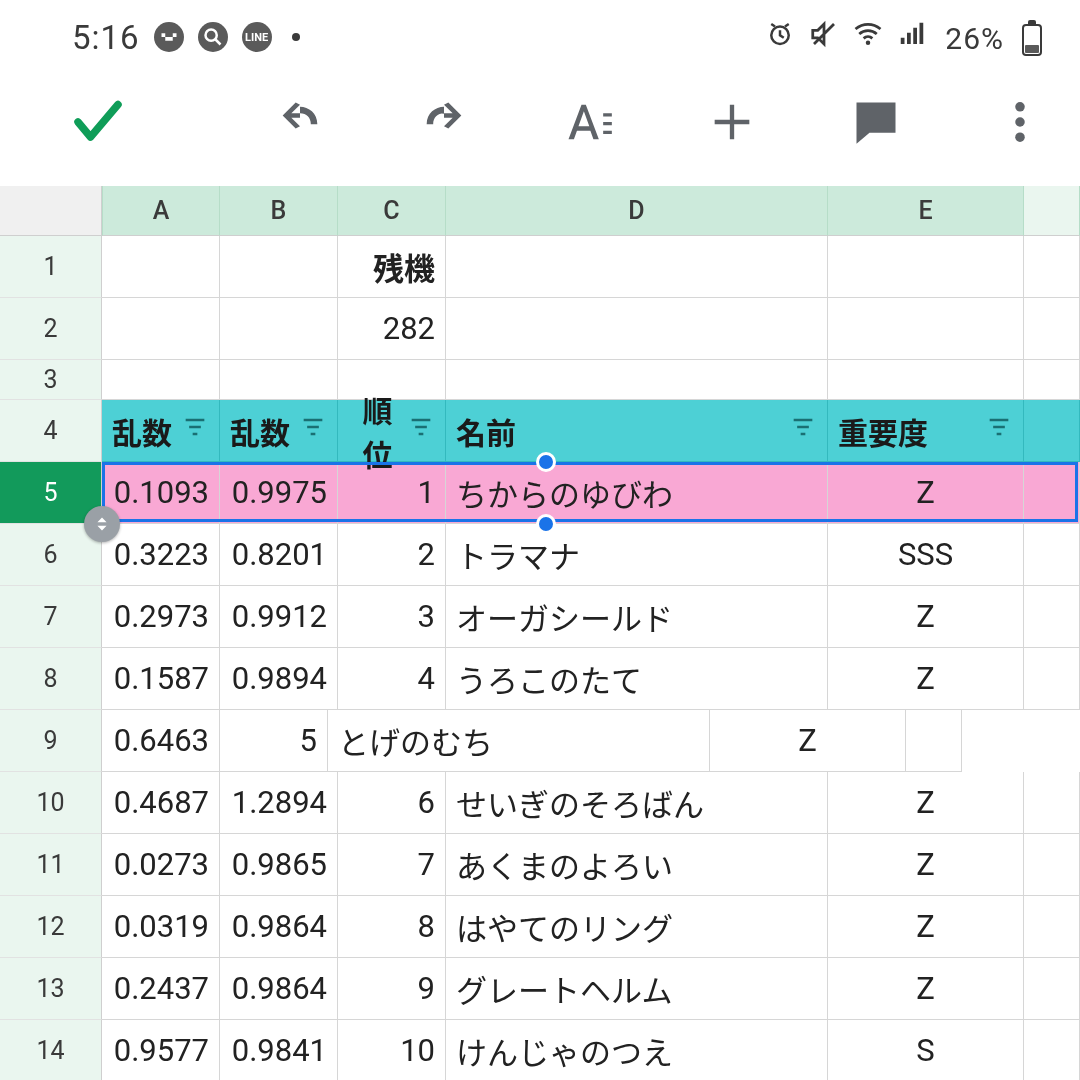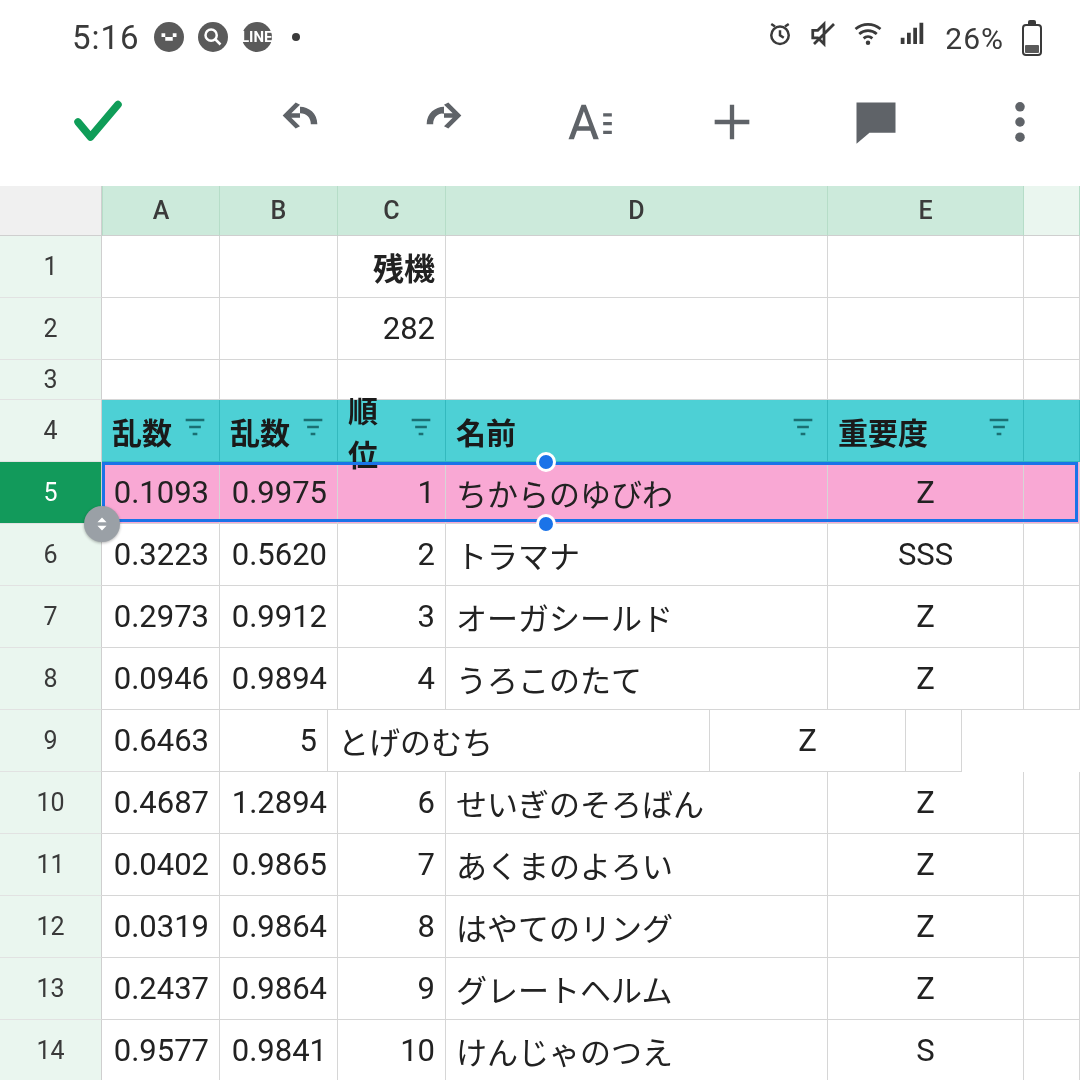--- a/index.html
+++ b/index.html
@@ -75,21 +75,21 @@
       <svg viewBox="0 0 24 24">
           <path d="M6 9h3v3H6zM15 9h3v3h-3zM9 12h6v3H9z" fill="#fff"></path>
         </svg>
     </span>
     <span class="round-icon">
       <svg viewBox="0 0 24 24">
           <circle cx="10.5" cy="10.5" r="4.5" fill="none" stroke="#fff" stroke-width="2"></circle>
           <path d="M14 14l4 4" stroke="#fff" stroke-width="2"></path>
         </svg>
     </span>
-    <span class="round-icon" style="font-size:15px;font-weight:700;">LINE</span>
+    <span class="round-icon" style="font-size:11px;font-weight:700;">LINE</span>
     <span class="dot"></span>
   </div>
   <div class="status-right">
     <span>
       <svg viewBox="0 0 24 24">
           <circle cx="12" cy="13" r="7" fill="none" stroke="#3a3a3a" stroke-width="2"></circle>
           <path d="M12 9v4l3 2M5 4l3 2M19 4l-3 2" stroke="#3a3a3a" stroke-width="2" fill="none"></path>
         </svg>
     </span>
     <span>
@@ -213,57 +213,57 @@
         <div class="cell col-w-E" style="width: 196px; height: 40px;"></div>
         <div class="cell col-w-F" style="width: 56px; height: 40px;"></div>
       </div>
       <div class="grow">
         <div class="hdrcell col-w-A" style="width: 118px; height: 62px;">乱数<span class="fil"><svg viewBox="0 0 24 24" class="fil">
               <path d="M4 5h16v2H4zM7 11h10v2H7zM10 17h4v2h-4z"></path>
             </svg></span></div>
         <div class="hdrcell col-w-B" style="width: 118px; height: 62px;">乱数<span class="fil"><svg viewBox="0 0 24 24" class="fil">
               <path d="M4 5h16v2H4zM7 11h10v2H7zM10 17h4v2h-4z"></path>
             </svg></span></div>
-        <div class="hdrcell col-w-C" style="width: 108px; height: 62px;">順位<span class="fil"><svg viewBox="0 0 24 24" class="fil">
+        <div class="hdrcell col-w-C" style="width: 108px; height: 62px; text-align: center;">順位<span class="fil"><svg viewBox="0 0 24 24" class="fil">
               <path d="M4 5h16v2H4zM7 11h10v2H7zM10 17h4v2h-4z"></path>
             </svg></span></div>
         <div class="hdrcell col-w-D" style="width: 382px; height: 62px;">名前<span class="fil"><svg viewBox="0 0 24 24" class="fil">
               <path d="M4 5h16v2H4zM7 11h10v2H7zM10 17h4v2h-4z"></path>
             </svg></span></div>
         <div class="hdrcell col-w-E" style="width: 196px; height: 62px;">重要度<span class="fil"><svg viewBox="0 0 24 24" class="fil">
               <path d="M4 5h16v2H4zM7 11h10v2H7zM10 17h4v2h-4z"></path>
             </svg></span></div>
         <div class="hdrcell col-w-F" style="width: 56px; height: 62px;"></div>
       </div>
       <div class="grow selrow">
         <div class="cell col-w-A right" style="width: 118px; height: 62px;">0.1093</div>
         <div class="cell col-w-B right" style="width: 118px; height: 62px;">0.9975</div>
         <div class="cell col-w-C right" style="width: 108px; height: 62px;">1</div>
         <div class="cell col-w-D" style="width: 382px; height: 62px;">ちからのゆびわ</div>
         <div class="cell col-w-E center" style="width: 196px; height: 62px;">Z</div>
         <div class="cell col-w-F" style="width: 56px; height: 62px;"></div>
       </div>
       <div class="grow">
         <div class="cell col-w-A right" style="width: 118px; height: 62px;">0.3223</div>
-        <div class="cell col-w-B right" style="width: 118px; height: 62px;">0.5620</div>
+        <div class="cell col-w-B right" style="width: 118px; height: 62px;">0.8201</div>
         <div class="cell col-w-C right" style="width: 108px; height: 62px;">2</div>
         <div class="cell col-w-D" style="width: 382px; height: 62px;">トラマナ</div>
         <div class="cell col-w-E center" style="width: 196px; height: 62px;">SSS</div>
         <div class="cell col-w-F" style="width: 56px; height: 62px;"></div>
       </div>
       <div class="grow">
         <div class="cell col-w-A right" style="width: 118px; height: 62px;">0.2973</div>
         <div class="cell col-w-B right" style="width: 118px; height: 62px;">0.9912</div>
         <div class="cell col-w-C right" style="width: 108px; height: 62px;">3</div>
         <div class="cell col-w-D" style="width: 382px; height: 62px;">オーガシールド</div>
         <div class="cell col-w-E center" style="width: 196px; height: 62px;">Z</div>
         <div class="cell col-w-F" style="width: 56px; height: 62px;"></div>
       </div>
       <div class="grow">
-        <div class="cell col-w-A right" style="width: 118px; height: 62px;">0.0946</div>
+        <div class="cell col-w-A right" style="width: 118px; height: 62px;">0.1587</div>
         <div class="cell col-w-B right" style="width: 118px; height: 62px;">0.9894</div>
         <div class="cell col-w-C right" style="width: 108px; height: 62px;">4</div>
         <div class="cell col-w-D" style="width: 382px; height: 62px;">うろこのたて</div>
         <div class="cell col-w-E center" style="width: 196px; height: 62px;">Z</div>
         <div class="cell col-w-F" style="width: 56px; height: 62px;"></div>
       </div>
       <div class="grow">
         <div class="cell col-w-A right" style="width: 118px; height: 62px;">0.6463</div>
         <div class="cell col-w-C right" style="width: 108px; height: 62px;">5</div>
         <div class="cell col-w-D" style="width: 382px; height: 62px;">とげのむち</div>
@@ -272,21 +272,21 @@
       </div>
       <div class="grow">
         <div class="cell col-w-A right" style="width: 118px; height: 62px;">0.4687</div>
         <div class="cell col-w-B right" style="width: 118px; height: 62px;">1.2894</div>
         <div class="cell col-w-C right" style="width: 108px; height: 62px;">6</div>
         <div class="cell col-w-D" style="width: 382px; height: 62px;">せいぎのそろばん</div>
         <div class="cell col-w-E center" style="width: 196px; height: 62px;">Z</div>
         <div class="cell col-w-F" style="width: 56px; height: 62px;"></div>
       </div>
       <div class="grow">
-        <div class="cell col-w-A right" style="width: 118px; height: 62px;">0.0402</div>
+        <div class="cell col-w-A right" style="width: 118px; height: 62px;">0.0273</div>
         <div class="cell col-w-B right" style="width: 118px; height: 62px;">0.9865</div>
         <div class="cell col-w-C right" style="width: 108px; height: 62px;">7</div>
         <div class="cell col-w-D" style="width: 382px; height: 62px;">あくまのよろい</div>
         <div class="cell col-w-E center" style="width: 196px; height: 62px;">Z</div>
         <div class="cell col-w-F" style="width: 56px; height: 62px;"></div>
       </div>
       <div class="grow">
         <div class="cell col-w-A right" style="width: 118px; height: 62px;">0.0319</div>
         <div class="cell col-w-B right" style="width: 118px; height: 62px;">0.9864</div>
         <div class="cell col-w-C right" style="width: 108px; height: 62px;">8</div>

